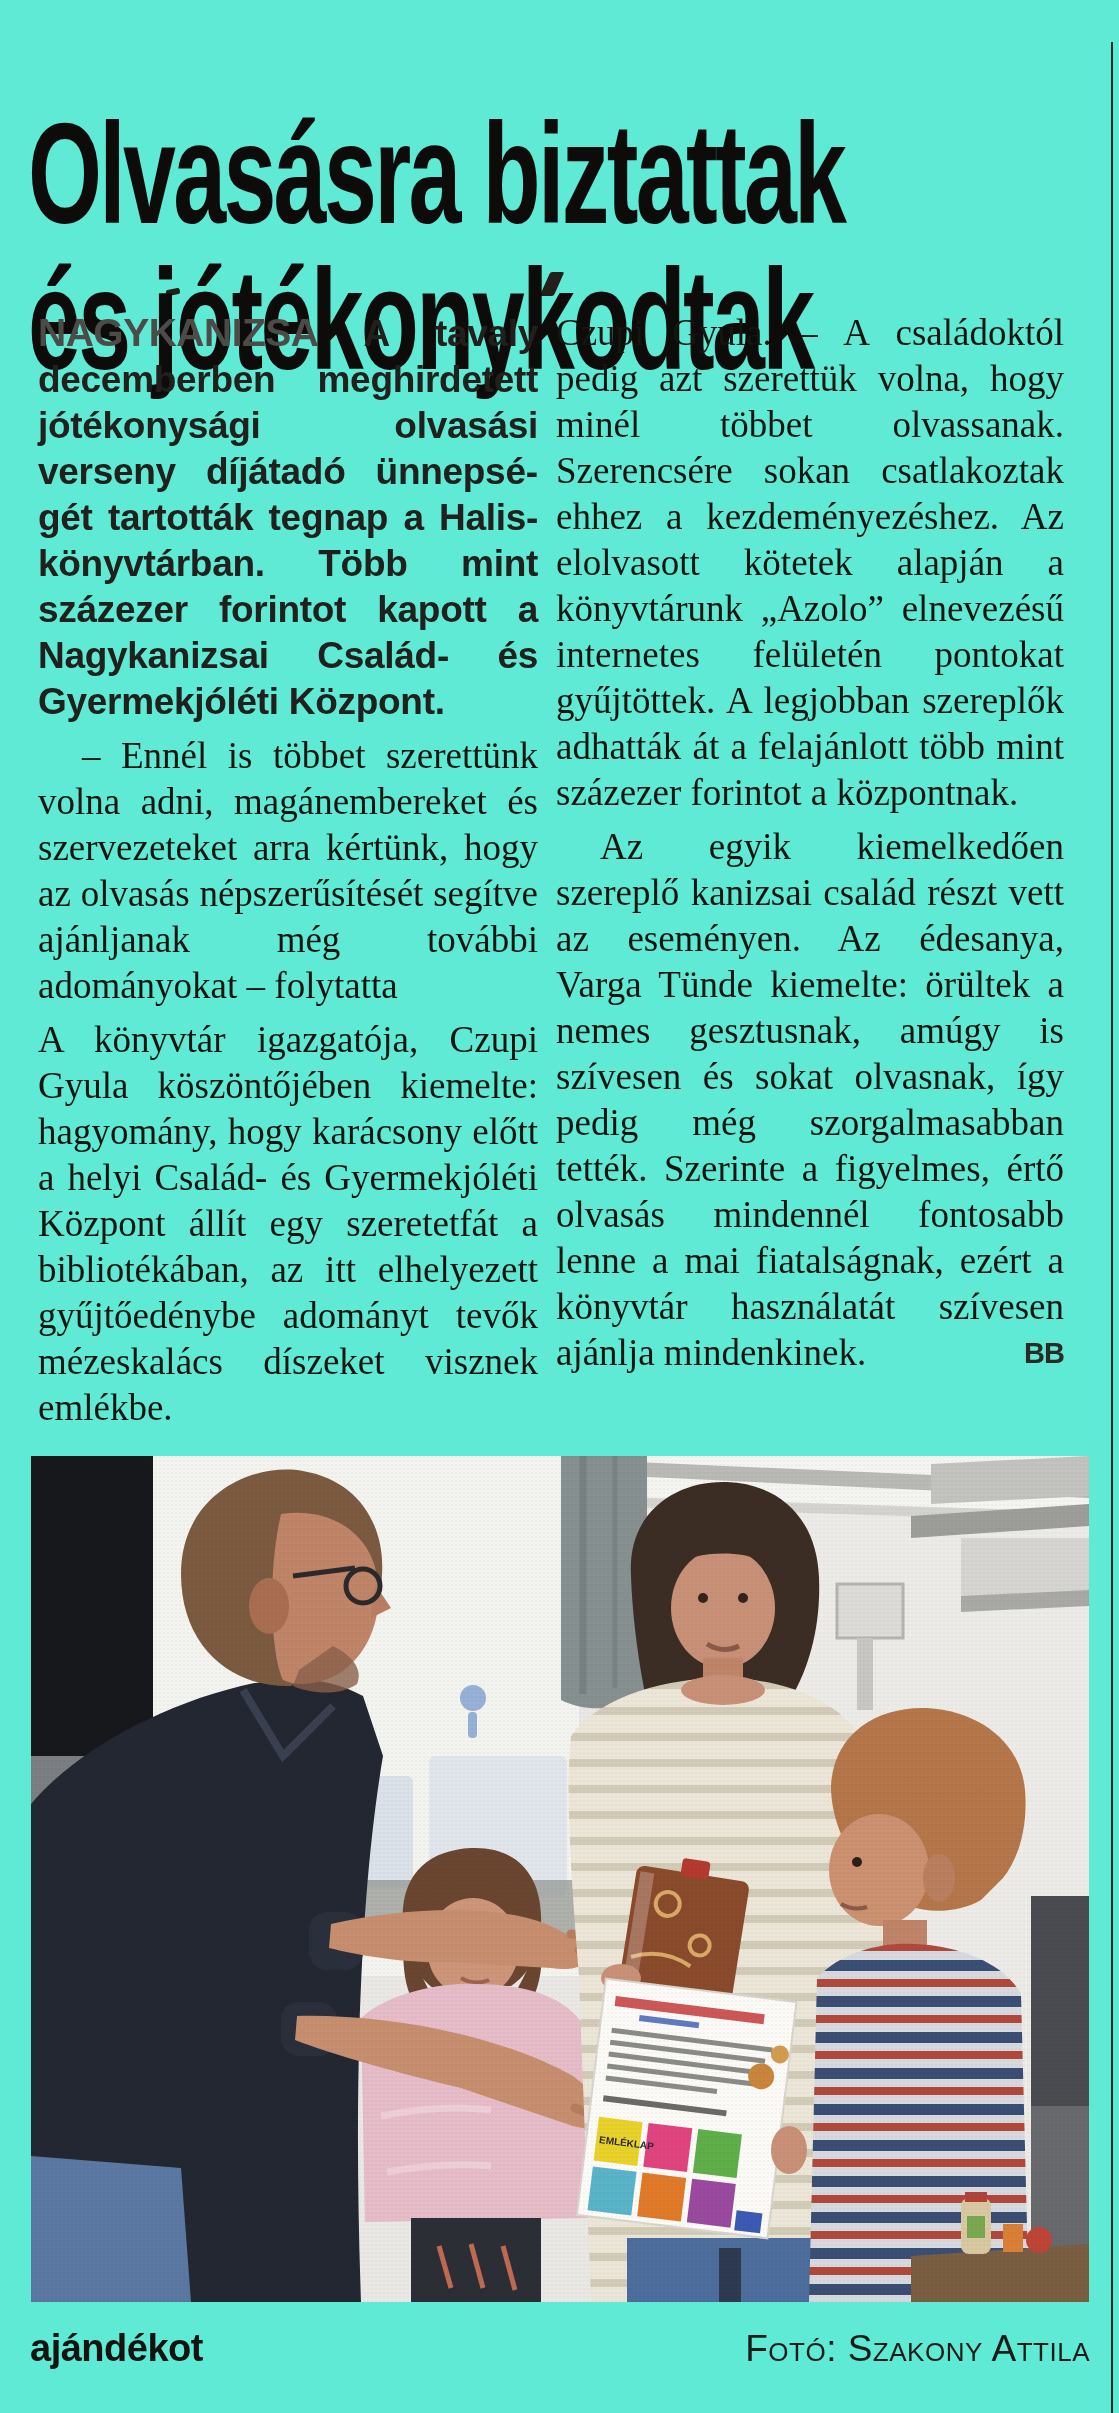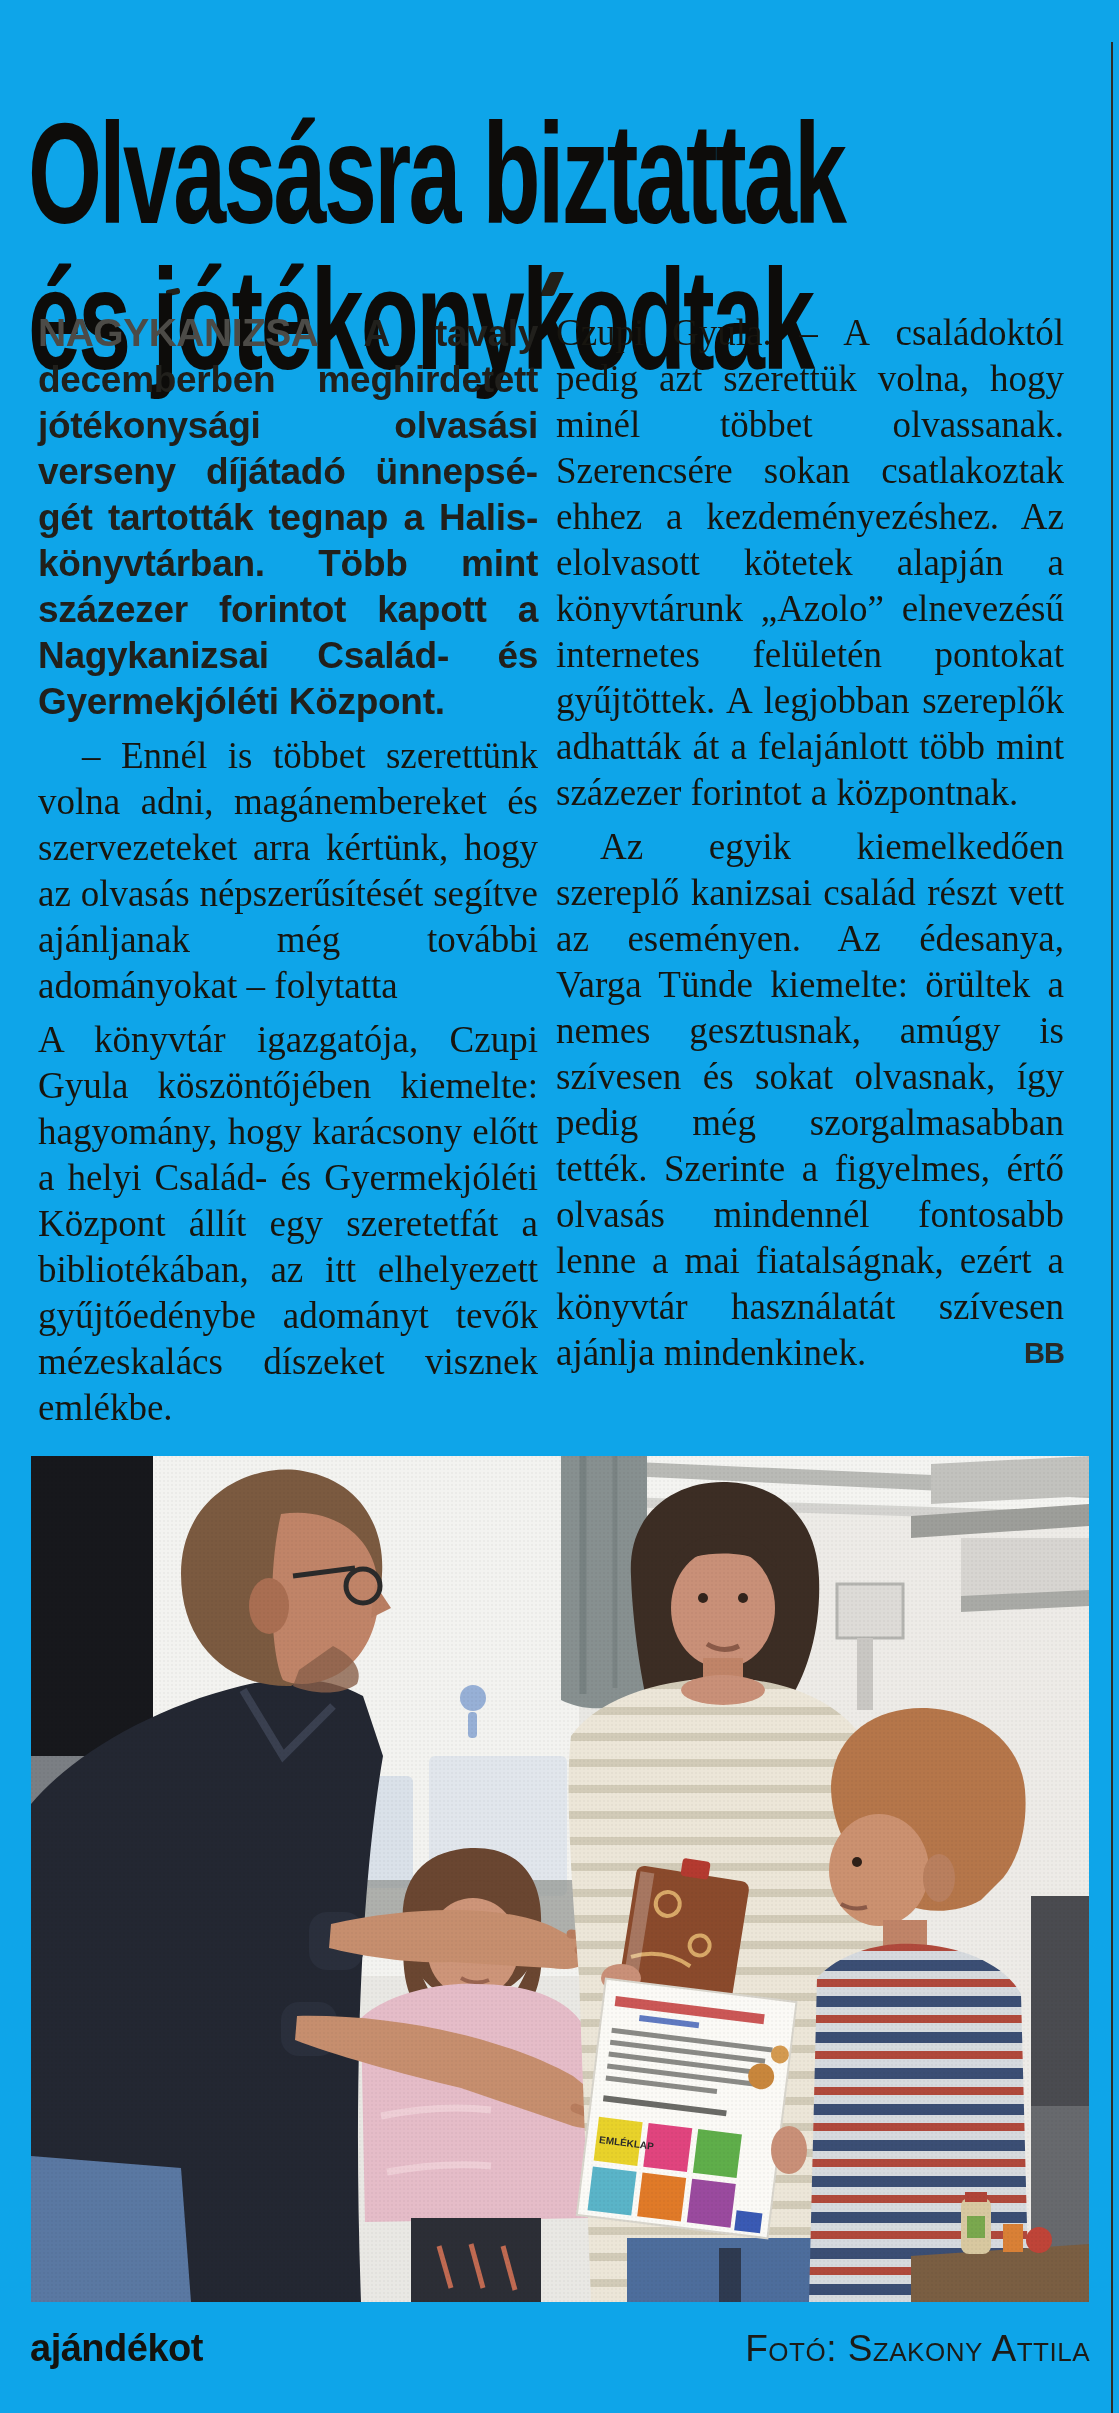--- a/index.html
+++ b/index.html
@@ -1,19 +1,19 @@
 <!DOCTYPE html>
 <html><head>
 <meta charset="utf-8">
 <style>
   html,body{margin:0;padding:0;background:#ffffff;}
   .page{
     position:relative;
     width:1119px;height:2413px;
-    background:#0ea5e9;
+    background:#5eead4;
     overflow:hidden;
     font-family:"Liberation Serif", serif;
     color:#17150f;
   }
   
   .col-rule{
     position:absolute;left:1111px;top:42px;width:2px;height:2371px;
     background:#2e2c28;
   }
   .speck{position:absolute;background:#222019;border-radius:2px;}

